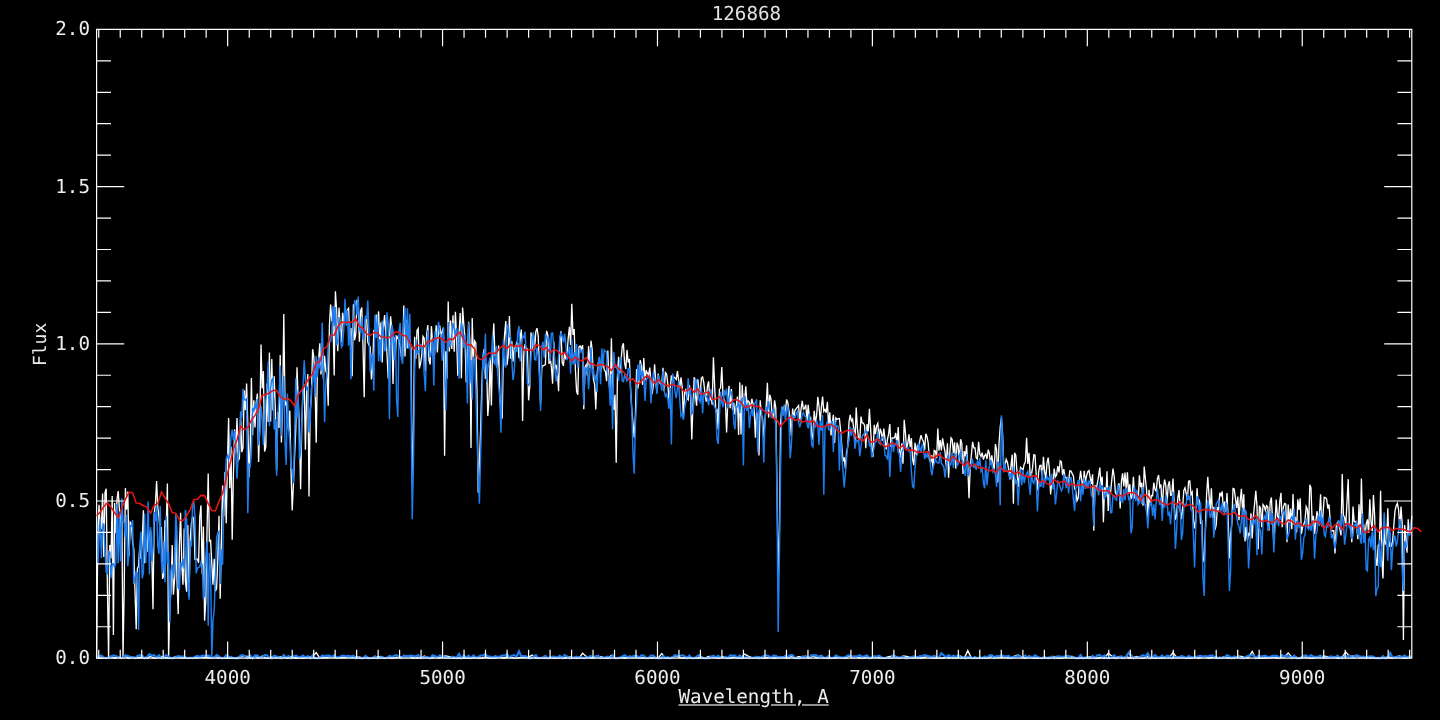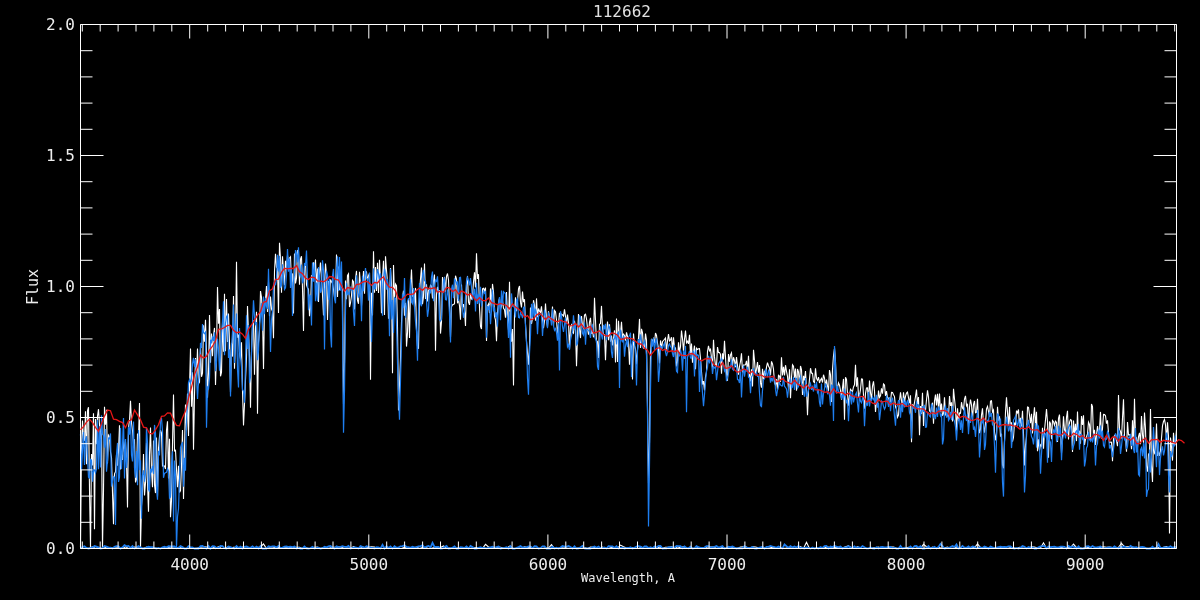--- a/index.html
+++ b/index.html
@@ -2,21 +2,21 @@
 <html><head>
 <meta charset="utf-8">
 <style>
   html,body{margin:0;padding:0;background:#000;}
   .stage{position:relative;width:1200px;height:600px;background:#000;overflow:hidden;
          font-family:"DejaVu Sans Mono","Liberation Mono",monospace;color:#ededed;}
   .stage svg{position:absolute;left:0;top:0;}
   .chart-title{position:absolute;top:2px;left:622px;transform:translateX(-50%);
                font-size:16px;white-space:nowrap;color:#e2e2e2;}
   .x-label{position:absolute;top:571px;left:628px;transform:translateX(-50%);
-           font-size:12px;white-space:nowrap;}
+           font-size:16px;white-space:nowrap;text-decoration:underline;}
   .y-label{position:absolute;top:287px;left:33px;transform:translate(-50%,-50%) rotate(-90deg);
            font-size:15px;white-space:nowrap;}
 </style>
 </head>
 <body>
 
 <div class="stage">
   <svg id="chart-svg" width="1200" height="600" viewBox="0 0 1200 600">
       <path d="M80.5,547.5L81.5,448.0L82.5,420.6L83.5,440.5L84.5,440.3L85.5,411.2L86.5,464.2L87.5,410.6L88.5,407.2L89.5,489.9L90.5,547.5L91.5,454.1L92.5,465.4L93.5,413.3L94.5,529.2L95.5,419.1L96.5,444.3L97.5,416.4L98.5,409.2L99.5,424.6L100.5,439.1L101.5,424.7L102.5,547.5L103.5,491.0L104.5,406.7L105.5,424.8L106.5,409.7L107.5,463.5L108.5,435.2L109.5,436.7L110.5,452.0L111.5,457.6L112.5,492.9L113.5,524.3L114.5,473.8L115.5,471.8L116.5,454.6L117.5,465.7L118.5,451.6L119.5,425.3L120.5,469.4L121.5,454.9L122.5,459.9L123.5,439.3L124.5,452.2L125.5,441.7L126.5,461.7L127.5,507.6L128.5,427.9L129.5,420.3L130.5,400.8L131.5,423.1L132.5,430.7L133.5,443.9L134.5,439.2L135.5,482.4L136.5,479.3L137.5,433.6L138.5,439.3L139.5,403.0L140.5,547.5L141.5,505.6L142.5,492.3L143.5,454.1L144.5,495.5L145.5,482.6L146.5,442.5L147.5,483.1L148.5,511.7L149.5,454.6L150.5,427.4L151.5,470.6L152.5,487.3L153.5,440.4L154.5,484.6L155.5,493.1L156.5,437.5L157.5,496.8L158.5,448.9L159.5,436.3L160.5,430.2L161.5,433.1L162.5,466.1L163.5,465.8L164.5,465.9L165.5,469.0L166.5,430.4L167.5,421.2L168.5,478.4L169.5,438.8L170.5,517.3L171.5,500.5L172.5,443.9L173.5,394.5L174.5,450.9L175.5,450.3L176.5,469.4L177.5,487.3L178.5,465.7L179.5,492.6L180.5,490.5L181.5,466.3L182.5,429.9L183.5,499.0L184.5,448.9L185.5,404.6L186.5,430.3L187.5,393.4L188.5,436.0L189.5,387.0L190.5,348.4L191.5,406.8L192.5,372.2L193.5,449.8L194.5,395.2L195.5,358.0L196.5,377.7L197.5,348.4L198.5,383.8L199.5,382.1L200.5,347.3L201.5,376.8L202.5,373.2L203.5,325.3L204.5,341.8L205.5,319.7L206.5,353.6L207.5,397.8L208.5,372.5L209.5,315.1L210.5,362.7L211.5,333.5L212.5,356.2L213.5,335.5L214.5,327.9L215.5,385.0L216.5,353.8L217.5,287.1L218.5,323.8L219.5,309.1L220.5,376.3L221.5,372.5L222.5,319.5L223.5,351.7L224.5,293.7L225.5,351.3L226.5,299.1L227.5,342.0L228.5,313.5L229.5,342.3L230.5,392.4L231.5,343.3L232.5,356.6L233.5,295.9L234.5,368.8L235.5,338.2L236.5,261.7L237.5,337.7L238.5,334.6L239.5,352.4L240.5,359.1L241.5,342.2L242.5,391.0L243.5,425.4L244.5,403.9L245.5,379.7L246.5,357.4L247.5,306.0L248.5,333.9L249.5,355.9L250.5,407.8L251.5,352.0L252.5,324.6L253.5,320.4L254.5,374.8L255.5,328.5L256.5,311.7L257.5,413.7L258.5,342.3L259.5,330.3L260.5,291.0L261.5,297.3L262.5,316.8L263.5,369.0L264.5,307.9L265.5,299.4L266.5,286.1L267.5,312.1L268.5,282.3L269.5,316.1L270.5,296.5L271.5,309.1L272.5,311.4L273.5,338.2L274.5,271.5L275.5,253.8L276.5,267.3L277.5,268.3L278.5,313.0L279.5,242.8L280.5,258.5L281.5,292.7L282.5,256.2L283.5,272.4L284.5,285.3L285.5,260.7L286.5,270.4L287.5,255.3L288.5,264.9L289.5,258.2L290.5,256.9L291.5,282.5L292.5,273.4L293.5,313.6L294.5,253.6L295.5,283.5L296.5,278.3L297.5,250.5L298.5,251.0L299.5,284.7L300.5,259.0L301.5,256.2L302.5,288.5L303.5,331.1L304.5,266.1L305.5,263.5L306.5,285.0L307.5,287.9L308.5,289.1L309.5,316.2L310.5,308.3L311.5,275.7L312.5,276.4L313.5,262.2L314.5,273.7L315.5,259.5L316.5,286.9L317.5,268.5L318.5,302.0L319.5,273.0L320.5,262.6L321.5,279.4L322.5,294.8L323.5,315.4L324.5,285.6L325.5,263.6L326.5,274.8L327.5,320.0L328.5,281.1L329.5,295.6L330.5,279.6L331.5,281.8L332.5,283.6L333.5,289.4L334.5,297.4L335.5,298.0L336.5,254.5L337.5,297.0L338.5,266.4L339.5,289.5L340.5,288.4L341.5,285.1L342.5,288.6L343.5,404.4L344.5,363.1L345.5,280.6L346.5,299.2L347.5,275.4L348.5,273.8L349.5,307.0L350.5,302.8L351.5,295.8L352.5,280.3L353.5,281.8L354.5,309.4L355.5,279.2L356.5,270.9L357.5,300.3L358.5,303.8L359.5,271.8L360.5,285.4L361.5,305.6L362.5,287.8L363.5,271.0L364.5,293.8L365.5,271.6L366.5,271.7L367.5,280.9L368.5,275.7L369.5,273.1L370.5,379.7L371.5,292.7L372.5,315.4L373.5,251.2L374.5,292.8L375.5,267.1L376.5,290.9L377.5,262.7L378.5,293.1L379.5,259.8L380.5,280.5L381.5,313.2L382.5,278.6L383.5,260.8L384.5,315.1L385.5,256.2L386.5,270.2L387.5,282.0L388.5,318.7L389.5,300.9L390.5,268.1L391.5,284.0L392.5,373.3L393.5,265.1L394.5,298.0L395.5,284.0L396.5,285.7L397.5,327.4L398.5,410.6L399.5,384.6L400.5,358.9L401.5,322.1L402.5,297.7L403.5,290.7L404.5,315.7L405.5,302.9L406.5,346.6L407.5,332.6L408.5,298.2L409.5,338.0L410.5,288.3L411.5,269.5L412.5,296.8L413.5,289.6L414.5,306.8L415.5,287.9L416.5,329.7L417.5,346.4L418.5,348.8L419.5,293.0L420.5,278.7L421.5,267.5L422.5,304.3L423.5,296.7L424.5,263.4L425.5,299.0L426.5,284.2L427.5,301.4L428.5,290.0L429.5,290.5L430.5,285.3L431.5,286.1L432.5,298.5L433.5,280.8L434.5,274.5L435.5,350.8L436.5,294.4L437.5,286.9L438.5,290.6L439.5,290.8L440.5,333.6L441.5,321.7L442.5,277.0L443.5,292.7L444.5,277.4L445.5,291.6L446.5,276.3L447.5,273.5L448.5,280.0L449.5,306.6L450.5,337.2L451.5,306.7L452.5,304.7L453.5,304.5L454.5,303.7L455.5,275.7L456.5,279.1L457.5,303.3L458.5,298.9L459.5,305.9L460.5,319.7L461.5,284.6L462.5,307.3L463.5,304.1L464.5,310.6L465.5,326.0L466.5,284.7L467.5,276.0L468.5,302.1L469.5,304.9L470.5,293.7L471.5,299.5L472.5,296.1L473.5,281.9L474.5,272.3L475.5,287.4L476.5,253.2L477.5,279.0L478.5,274.2L479.5,307.9L480.5,326.3L481.5,329.0L482.5,288.8L483.5,288.3L484.5,291.0L485.5,287.6L486.5,341.0L487.5,306.2L488.5,304.1L489.5,313.1L490.5,288.4L491.5,306.7L492.5,283.9L493.5,291.8L494.5,316.1L495.5,320.1L496.5,341.2L497.5,313.1L498.5,302.5L499.5,298.5L500.5,309.6L501.5,305.9L502.5,300.3L503.5,308.2L504.5,309.6L505.5,317.7L506.5,292.1L507.5,318.1L508.5,330.0L509.5,281.8L510.5,327.2L511.5,341.6L512.5,329.0L513.5,385.6L514.5,314.8L515.5,297.4L516.5,311.2L517.5,301.3L518.5,288.9L519.5,286.0L520.5,302.4L521.5,307.5L522.5,291.6L523.5,302.1L524.5,299.2L525.5,324.1L526.5,341.4L527.5,352.9L528.5,364.8L529.5,345.8L530.5,307.5L531.5,323.9L532.5,318.1L533.5,300.2L534.5,305.2L535.5,320.7L536.5,298.4L537.5,317.3L538.5,308.5L539.5,311.2L540.5,312.4L541.5,306.3L542.5,318.9L543.5,328.3L544.5,320.8L545.5,303.5L546.5,318.9L547.5,327.1L548.5,311.4L549.5,318.3L550.5,320.0L551.5,319.8L552.5,306.5L553.5,326.0L554.5,310.4L555.5,311.7L556.5,320.0L557.5,333.8L558.5,324.3L559.5,312.9L560.5,317.2L561.5,314.1L562.5,314.9L563.5,316.1L564.5,309.3L565.5,316.4L566.5,323.3L567.5,314.5L568.5,322.5L569.5,349.2L570.5,326.7L571.5,324.9L572.5,331.9L573.5,333.1L574.5,320.8L575.5,330.3L576.5,366.3L577.5,336.8L578.5,314.1L579.5,329.2L580.5,338.1L581.5,316.1L582.5,326.0L583.5,328.1L584.5,315.0L585.5,314.2L586.5,318.9L587.5,328.1L588.5,334.7L589.5,322.0L590.5,317.8L591.5,333.8L592.5,330.2L593.5,337.3L594.5,297.8L595.5,320.5L596.5,342.9L597.5,341.7L598.5,357.9L599.5,324.5L600.5,323.4L601.5,305.9L602.5,328.8L603.5,334.2L604.5,334.5L605.5,360.3L606.5,334.1L607.5,321.5L608.5,340.1L609.5,324.2L610.5,341.6L611.5,335.6L612.5,345.5L613.5,338.8L614.5,330.4L615.5,362.5L616.5,318.5L617.5,362.0L618.5,320.7L619.5,339.2L620.5,334.0L621.5,321.9L622.5,337.6L623.5,334.1L624.5,335.4L625.5,340.7L626.5,332.3L627.5,336.3L628.5,341.4L629.5,364.7L630.5,343.5L631.5,346.5L632.5,379.5L633.5,333.6L634.5,346.0L635.5,349.1L636.5,364.5L637.5,349.9L638.5,338.1L639.5,318.9L640.5,348.0L641.5,328.9L642.5,332.6L643.5,348.0L644.5,348.3L645.5,333.6L646.5,340.0L647.5,407.6L648.5,483.2L649.5,443.0L650.5,352.6L651.5,338.9L652.5,341.8L653.5,338.8L654.5,343.2L655.5,333.0L656.5,335.5L657.5,343.1L658.5,348.9L659.5,363.4L660.5,340.4L661.5,348.4L662.5,341.7L663.5,340.5L664.5,339.3L665.5,338.0L666.5,351.2L667.5,341.1L668.5,334.1L669.5,341.0L670.5,340.2L671.5,337.3L672.5,350.5L673.5,337.3L674.5,348.0L675.5,347.8L676.5,366.5L677.5,361.4L678.5,342.3L679.5,351.9L680.5,346.6L681.5,330.6L682.5,338.5L683.5,351.1L684.5,339.3L685.5,330.5L686.5,342.8L687.5,341.2L688.5,343.9L689.5,334.9L690.5,354.7L691.5,343.5L692.5,362.8L693.5,352.5L694.5,345.7L695.5,369.2L696.5,348.3L697.5,349.5L698.5,348.8L699.5,348.7L700.5,358.4L701.5,371.7L702.5,384.5L703.5,381.1L704.5,390.5L705.5,376.9L706.5,371.8L707.5,351.5L708.5,345.8L709.5,350.8L710.5,349.3L711.5,357.5L712.5,367.6L713.5,339.7L714.5,356.9L715.5,365.4L716.5,366.3L717.5,347.1L718.5,352.5L719.5,352.6L720.5,354.5L721.5,373.6L722.5,353.4L723.5,359.5L724.5,340.7L725.5,357.4L726.5,373.6L727.5,380.8L728.5,354.0L729.5,361.8L730.5,354.9L731.5,352.8L732.5,366.0L733.5,357.2L734.5,360.6L735.5,367.2L736.5,357.1L737.5,365.6L738.5,374.6L739.5,366.5L740.5,361.5L741.5,353.4L742.5,372.5L743.5,365.0L744.5,365.0L745.5,364.8L746.5,360.8L747.5,371.7L748.5,355.9L749.5,375.2L750.5,381.4L751.5,369.4L752.5,386.5L753.5,349.8L754.5,360.6L755.5,374.2L756.5,369.4L757.5,362.0L758.5,372.7L759.5,365.1L760.5,382.9L761.5,387.6L762.5,368.9L763.5,379.3L764.5,370.7L765.5,375.6L766.5,367.2L767.5,362.6L768.5,366.0L769.5,367.9L770.5,375.1L771.5,361.4L772.5,363.9L773.5,369.3L774.5,382.9L775.5,385.2L776.5,379.2L777.5,390.4L778.5,375.3L779.5,376.0L780.5,381.8L781.5,357.2L782.5,375.5L783.5,366.8L784.5,375.4L785.5,365.2L786.5,371.3L787.5,376.3L788.5,388.6L789.5,369.3L790.5,398.2L791.5,377.6L792.5,364.8L793.5,366.2L794.5,377.7L795.5,368.5L796.5,390.7L797.5,369.0L798.5,371.8L799.5,384.7L800.5,366.0L801.5,369.7L802.5,395.0L803.5,375.9L804.5,380.4L805.5,371.1L806.5,388.6L807.5,415.2L808.5,390.0L809.5,379.0L810.5,368.2L811.5,373.2L812.5,373.3L813.5,381.7L814.5,382.6L815.5,368.2L816.5,378.4L817.5,380.4L818.5,377.2L819.5,383.0L820.5,379.9L821.5,378.4L822.5,382.5L823.5,374.7L824.5,378.0L825.5,387.1L826.5,379.5L827.5,386.0L828.5,390.9L829.5,370.1L830.5,374.7L831.5,402.0L832.5,369.6L833.5,355.8L834.5,348.0L835.5,361.8L836.5,389.3L837.5,387.8L838.5,382.8L839.5,385.2L840.5,390.5L841.5,399.6L842.5,388.0L843.5,378.9L844.5,419.8L845.5,377.3L846.5,379.4L847.5,393.5L848.5,405.7L849.5,395.7L850.5,389.4L851.5,390.7L852.5,391.5L853.5,386.9L854.5,384.8L855.5,364.9L856.5,386.6L857.5,377.4L858.5,396.3L859.5,395.5L860.5,389.5L861.5,379.0L862.5,379.2L863.5,395.3L864.5,408.8L865.5,393.2L866.5,388.0L867.5,387.8L868.5,400.4L869.5,380.6L870.5,392.8L871.5,399.3L872.5,386.0L873.5,381.4L874.5,391.0L875.5,412.0L876.5,400.9L877.5,404.4L878.5,390.5L879.5,397.4L880.5,395.8L881.5,388.4L882.5,393.6L883.5,384.0L884.5,384.9L885.5,395.9L886.5,391.0L887.5,397.8L888.5,398.0L889.5,401.3L890.5,401.7L891.5,392.3L892.5,392.5L893.5,394.7L894.5,396.6L895.5,407.0L896.5,409.3L897.5,417.3L898.5,415.0L899.5,401.1L900.5,392.3L901.5,400.3L902.5,406.7L903.5,392.4L904.5,402.0L905.5,396.3L906.5,393.1L907.5,392.1L908.5,397.9L909.5,403.2L910.5,395.3L911.5,442.3L912.5,404.3L913.5,407.7L914.5,402.7L915.5,396.5L916.5,389.6L917.5,404.3L918.5,397.1L919.5,435.2L920.5,406.1L921.5,414.0L922.5,392.8L923.5,425.9L924.5,407.6L925.5,410.5L926.5,399.7L927.5,390.4L928.5,397.3L929.5,410.7L930.5,412.1L931.5,407.3L932.5,402.7L933.5,423.7L934.5,401.1L935.5,394.5L936.5,405.4L937.5,393.8L938.5,408.1L939.5,393.5L940.5,411.6L941.5,403.5L942.5,415.8L943.5,413.5L944.5,397.3L945.5,414.9L946.5,415.5L947.5,415.2L948.5,417.4L949.5,396.0L950.5,405.9L951.5,402.3L952.5,421.5L953.5,388.7L954.5,399.0L955.5,408.5L956.5,430.8L957.5,408.2L958.5,420.9L959.5,412.9L960.5,413.2L961.5,402.2L962.5,408.0L963.5,409.4L964.5,399.0L965.5,395.8L966.5,405.8L967.5,403.7L968.5,426.8L969.5,407.2L970.5,399.6L971.5,404.7L972.5,420.3L973.5,404.5L974.5,401.0L975.5,412.8L976.5,412.4L977.5,398.8L978.5,420.7L979.5,433.1L980.5,429.3L981.5,415.1L982.5,408.4L983.5,425.2L984.5,432.7L985.5,423.4L986.5,408.8L987.5,406.4L988.5,411.4L989.5,416.5L990.5,401.1L991.5,400.8L992.5,412.1L993.5,410.1L994.5,431.8L995.5,440.3L996.5,433.7L997.5,406.8L998.5,420.5L999.5,416.3L1000.5,436.6L1001.5,433.7L1002.5,464.8L1003.5,468.3L1004.5,440.8L1005.5,412.1L1006.5,397.3L1007.5,412.6L1008.5,425.6L1009.5,406.9L1010.5,431.6L1011.5,422.3L1012.5,441.7L1013.5,437.5L1014.5,422.6L1015.5,425.4L1016.5,410.6L1017.5,412.9L1018.5,409.5L1019.5,426.5L1020.5,417.9L1021.5,426.4L1022.5,410.8L1023.5,433.8L1024.5,465.4L1025.5,445.3L1026.5,436.8L1027.5,407.1L1028.5,407.5L1029.5,415.0L1030.5,423.3L1031.5,413.8L1032.5,433.5L1033.5,417.3L1034.5,407.4L1035.5,426.4L1036.5,411.8L1037.5,451.3L1038.5,439.2L1039.5,450.3L1040.5,444.8L1041.5,446.2L1042.5,427.7L1043.5,448.7L1044.5,430.2L1045.5,419.9L1046.5,409.0L1047.5,422.0L1048.5,457.7L1049.5,421.4L1050.5,423.7L1051.5,439.3L1052.5,420.4L1053.5,421.7L1054.5,425.3L1055.5,421.3L1056.5,422.5L1057.5,442.0L1058.5,418.4L1059.5,414.6L1060.5,434.8L1061.5,452.9L1062.5,436.7L1063.5,416.2L1064.5,430.2L1065.5,433.1L1066.5,417.6L1067.5,410.8L1068.5,439.4L1069.5,422.4L1070.5,419.6L1071.5,420.2L1072.5,451.9L1073.5,420.5L1074.5,435.6L1075.5,423.9L1076.5,441.1L1077.5,411.6L1078.5,437.5L1079.5,430.7L1080.5,443.7L1081.5,416.0L1082.5,425.0L1083.5,415.2L1084.5,444.9L1085.5,439.2L1086.5,436.8L1087.5,433.9L1088.5,422.2L1089.5,424.4L1090.5,439.9L1091.5,404.0L1092.5,406.6L1093.5,437.3L1094.5,429.9L1095.5,444.9L1096.5,435.1L1097.5,426.0L1098.5,432.6L1099.5,429.5L1100.5,411.9L1101.5,438.7L1102.5,428.4L1103.5,414.4L1104.5,414.6L1105.5,415.8L1106.5,423.7L1107.5,420.4L1108.5,433.5L1109.5,442.7L1110.5,442.1L1111.5,442.3L1112.5,461.3L1113.5,439.0L1114.5,435.6L1115.5,434.7L1116.5,440.5L1117.5,446.2L1118.5,395.0L1119.5,429.3L1120.5,431.3L1121.5,438.4L1122.5,417.9L1123.5,399.3L1124.5,436.7L1125.5,438.5L1126.5,451.8L1127.5,422.1L1128.5,434.8L1129.5,434.6L1130.5,436.4L1131.5,449.3L1132.5,420.2L1133.5,445.8L1134.5,398.7L1135.5,438.8L1136.5,437.8L1137.5,447.8L1138.5,436.7L1139.5,432.8L1140.5,444.2L1141.5,416.1L1142.5,434.8L1143.5,442.7L1144.5,412.5L1145.5,429.3L1146.5,466.0L1147.5,471.6L1148.5,454.3L1149.5,453.2L1150.5,409.0L1151.5,466.0L1152.5,482.0L1153.5,438.7L1154.5,453.0L1155.5,451.2L1156.5,423.5L1157.5,455.9L1158.5,451.5L1159.5,455.8L1160.5,450.9L1161.5,438.2L1162.5,425.7L1163.5,421.5L1164.5,419.5L1165.5,424.8L1166.5,440.3L1167.5,422.2L1168.5,436.2L1169.5,533.4L1170.5,437.6L1171.5,446.8L1172.5,460.6L1173.5,432.7L1174.5,445.7L1175.5,442.1L1176.5,429.9" fill="none" stroke="#ffffff" stroke-width="1.1"></path>
       <path d="M80.5,434.1L81.5,469.7L82.5,450.4L83.5,431.9L84.5,465.1L85.5,439.5L86.5,436.2L87.5,457.5L88.5,477.1L89.5,478.0L90.5,459.4L91.5,460.1L92.5,481.8L93.5,469.8L94.5,470.1L95.5,472.8L96.5,469.1L97.5,420.0L98.5,469.3L99.5,426.2L100.5,467.6L101.5,415.3L102.5,434.3L103.5,435.4L104.5,447.6L105.5,429.0L106.5,471.8L107.5,460.6L108.5,438.1L109.5,438.7L110.5,433.4L111.5,486.6L112.5,481.6L113.5,476.5L114.5,477.3L115.5,525.0L116.5,454.5L117.5,442.9L118.5,481.9L119.5,477.2L120.5,427.9L121.5,469.1L122.5,445.3L123.5,418.0L124.5,478.5L125.5,439.1L126.5,468.0L127.5,456.6L128.5,426.8L129.5,434.6L130.5,421.0L131.5,455.0L132.5,461.5L133.5,421.6L134.5,467.8L135.5,477.8L136.5,450.9L137.5,485.2L138.5,430.0L139.5,470.1L140.5,460.2L141.5,518.7L142.5,475.3L143.5,470.3L144.5,481.8L145.5,473.8L146.5,427.6L147.5,443.4L148.5,489.2L149.5,491.7L150.5,468.7L151.5,471.4L152.5,465.8L153.5,474.0L154.5,424.9L155.5,433.0L156.5,486.9L157.5,499.7L158.5,450.7L159.5,455.5L160.5,419.3L161.5,418.5L162.5,430.8L163.5,477.8L164.5,473.4L165.5,472.8L166.5,472.3L167.5,468.5L168.5,470.9L169.5,498.0L170.5,496.9L171.5,463.8L172.5,451.3L173.5,521.5L174.5,460.6L175.5,476.1L176.5,547.4L177.5,517.0L178.5,508.8L179.5,480.2L180.5,447.7L181.5,444.2L182.5,442.8L183.5,486.7L184.5,457.7L185.5,470.7L186.5,420.1L187.5,404.4L188.5,382.5L189.5,379.5L190.5,383.0L191.5,379.6L192.5,363.8L193.5,357.9L194.5,366.8L195.5,359.2L196.5,377.1L197.5,399.0L198.5,380.9L199.5,372.8L200.5,342.8L201.5,348.1L202.5,324.0L203.5,332.7L204.5,333.6L205.5,332.2L206.5,427.7L207.5,387.2L208.5,388.7L209.5,378.0L210.5,339.8L211.5,342.3L212.5,336.3L213.5,340.9L214.5,332.2L215.5,371.2L216.5,361.3L217.5,338.9L218.5,349.1L219.5,370.8L220.5,353.5L221.5,333.7L222.5,322.9L223.5,301.2L224.5,355.2L225.5,323.4L226.5,316.7L227.5,315.2L228.5,358.0L229.5,349.4L230.5,396.5L231.5,345.9L232.5,332.4L233.5,304.4L234.5,363.1L235.5,329.9L236.5,313.6L237.5,369.5L238.5,387.5L239.5,328.0L240.5,357.1L241.5,367.2L242.5,389.5L243.5,391.1L244.5,402.7L245.5,363.8L246.5,315.2L247.5,348.9L248.5,325.0L249.5,383.0L250.5,376.6L251.5,353.8L252.5,323.1L253.5,300.2L254.5,316.1L255.5,325.1L256.5,322.1L257.5,360.3L258.5,350.9L259.5,323.9L260.5,318.0L261.5,303.2L262.5,330.8L263.5,296.6L264.5,314.3L265.5,297.8L266.5,306.2L267.5,309.0L268.5,268.7L269.5,304.7L270.5,351.9L271.5,320.5L272.5,311.0L273.5,286.6L274.5,282.0L275.5,285.2L276.5,278.2L277.5,254.8L278.5,271.4L279.5,255.8L280.5,287.8L281.5,285.2L282.5,264.2L283.5,278.3L284.5,289.3L285.5,287.7L286.5,274.6L287.5,249.0L288.5,271.6L289.5,258.3L290.5,288.0L291.5,268.0L292.5,316.0L293.5,281.3L294.5,274.8L295.5,250.1L296.5,253.2L297.5,262.5L298.5,247.2L299.5,273.9L300.5,277.4L301.5,264.5L302.5,283.2L303.5,280.5L304.5,263.0L305.5,265.9L306.5,250.5L307.5,277.9L308.5,310.2L309.5,295.0L310.5,295.7L311.5,325.6L312.5,262.6L313.5,281.6L314.5,262.7L315.5,301.3L316.5,282.6L317.5,301.3L318.5,267.1L319.5,276.8L320.5,292.7L321.5,290.3L322.5,260.2L323.5,270.5L324.5,349.4L325.5,288.7L326.5,270.6L327.5,275.4L328.5,299.7L329.5,278.8L330.5,333.2L331.5,347.4L332.5,276.1L333.5,268.9L334.5,298.9L335.5,303.3L336.5,269.2L337.5,256.3L338.5,290.9L339.5,256.9L340.5,290.7L341.5,261.5L342.5,317.9L343.5,432.7L344.5,390.5L345.5,310.3L346.5,282.7L347.5,295.1L348.5,292.5L349.5,294.0L350.5,286.7L351.5,290.0L352.5,290.1L353.5,312.1L354.5,325.9L355.5,290.2L356.5,275.2L357.5,290.9L358.5,297.6L359.5,293.1L360.5,281.4L361.5,321.2L362.5,275.8L363.5,291.3L364.5,276.7L365.5,268.1L366.5,278.6L367.5,278.8L368.5,300.6L369.5,272.6L370.5,304.1L371.5,342.1L372.5,305.9L373.5,268.4L374.5,288.9L375.5,288.1L376.5,279.6L377.5,269.1L378.5,273.3L379.5,281.4L380.5,273.3L381.5,281.4L382.5,315.7L383.5,278.9L384.5,268.6L385.5,274.2L386.5,289.8L387.5,278.8L388.5,292.9L389.5,336.2L390.5,268.7L391.5,319.5L392.5,299.9L393.5,332.9L394.5,297.8L395.5,298.6L396.5,323.6L397.5,362.4L398.5,395.0L399.5,419.7L400.5,380.6L401.5,342.2L402.5,293.8L403.5,307.7L404.5,277.9L405.5,317.8L406.5,307.5L407.5,301.4L408.5,298.6L409.5,298.7L410.5,279.0L411.5,302.0L412.5,303.6L413.5,288.1L414.5,306.9L415.5,321.5L416.5,331.3L417.5,360.7L418.5,310.1L419.5,283.1L420.5,303.6L421.5,306.3L422.5,274.5L423.5,269.9L424.5,280.6L425.5,281.2L426.5,300.1L427.5,316.8L428.5,309.8L429.5,289.7L430.5,293.4L431.5,277.0L432.5,271.6L433.5,301.3L434.5,286.3L435.5,280.1L436.5,281.3L437.5,276.3L438.5,293.9L439.5,319.8L440.5,321.0L441.5,319.2L442.5,297.7L443.5,280.4L444.5,278.4L445.5,299.6L446.5,300.0L447.5,289.5L448.5,296.4L449.5,314.5L450.5,342.4L451.5,289.5L452.5,284.7L453.5,298.1L454.5,278.4L455.5,280.6L456.5,284.0L457.5,281.4L458.5,301.1L459.5,277.7L460.5,277.4L461.5,289.0L462.5,308.6L463.5,317.8L464.5,312.0L465.5,296.9L466.5,281.3L467.5,277.4L468.5,280.6L469.5,285.3L470.5,278.1L471.5,287.2L472.5,300.1L473.5,293.6L474.5,288.8L475.5,311.5L476.5,282.7L477.5,303.9L478.5,293.8L479.5,303.5L480.5,286.7L481.5,306.4L482.5,296.9L483.5,290.5L484.5,293.3L485.5,291.9L486.5,337.7L487.5,306.0L488.5,309.9L489.5,305.2L490.5,324.3L491.5,310.0L492.5,289.5L493.5,311.4L494.5,307.4L495.5,317.2L496.5,312.4L497.5,326.6L498.5,303.9L499.5,297.1L500.5,320.2L501.5,290.5L502.5,304.5L503.5,291.7L504.5,292.8L505.5,293.5L506.5,312.9L507.5,317.6L508.5,338.0L509.5,311.4L510.5,357.8L511.5,293.4L512.5,306.1L513.5,305.7L514.5,308.0L515.5,317.4L516.5,300.3L517.5,298.7L518.5,317.3L519.5,317.9L520.5,312.7L521.5,314.6L522.5,318.1L523.5,307.2L524.5,307.1L525.5,326.1L526.5,342.1L527.5,378.1L528.5,394.7L529.5,353.3L530.5,335.1L531.5,303.7L532.5,317.6L533.5,302.9L534.5,317.5L535.5,308.6L536.5,314.3L537.5,334.1L538.5,316.5L539.5,315.1L540.5,314.5L541.5,314.1L542.5,336.0L543.5,321.2L544.5,309.9L545.5,315.2L546.5,319.3L547.5,328.2L548.5,312.4L549.5,318.0L550.5,317.4L551.5,325.5L552.5,308.9L553.5,325.6L554.5,330.3L555.5,328.5L556.5,332.4L557.5,340.7L558.5,323.1L559.5,370.4L560.5,311.2L561.5,316.3L562.5,326.3L563.5,331.8L564.5,324.4L565.5,317.7L566.5,333.7L567.5,346.7L568.5,344.7L569.5,349.8L570.5,340.1L571.5,335.4L572.5,331.0L573.5,315.2L574.5,329.0L575.5,324.6L576.5,344.8L577.5,343.7L578.5,332.7L579.5,315.3L580.5,318.0L581.5,324.9L582.5,333.2L583.5,335.0L584.5,322.5L585.5,344.6L586.5,326.9L587.5,329.8L588.5,330.1L589.5,332.3L590.5,337.9L591.5,326.8L592.5,325.0L593.5,332.4L594.5,336.2L595.5,339.0L596.5,341.2L597.5,366.3L598.5,369.9L599.5,346.7L600.5,326.4L601.5,335.1L602.5,339.5L603.5,324.9L604.5,329.4L605.5,323.8L606.5,340.3L607.5,332.0L608.5,325.4L609.5,327.2L610.5,333.3L611.5,352.2L612.5,357.9L613.5,339.2L614.5,338.9L615.5,333.1L616.5,344.4L617.5,333.6L618.5,332.3L619.5,387.9L620.5,329.6L621.5,339.5L622.5,342.3L623.5,335.6L624.5,356.8L625.5,346.0L626.5,339.8L627.5,347.1L628.5,337.1L629.5,335.6L630.5,332.8L631.5,377.0L632.5,341.8L633.5,341.0L634.5,340.8L635.5,356.3L636.5,385.5L637.5,350.8L638.5,339.1L639.5,342.6L640.5,334.3L641.5,342.7L642.5,346.5L643.5,343.3L644.5,340.9L645.5,345.6L646.5,355.4L647.5,413.0L648.5,526.6L649.5,463.9L650.5,389.6L651.5,339.2L652.5,346.7L653.5,337.7L654.5,349.9L655.5,342.2L656.5,338.4L657.5,351.0L658.5,381.9L659.5,370.6L660.5,346.1L661.5,347.0L662.5,348.1L663.5,345.1L664.5,342.9L665.5,352.2L666.5,356.2L667.5,351.9L668.5,345.4L669.5,343.9L670.5,346.7L671.5,347.1L672.5,353.5L673.5,357.0L674.5,344.8L675.5,359.1L676.5,371.3L677.5,372.5L678.5,351.9L679.5,356.3L680.5,349.8L681.5,354.3L682.5,370.7L683.5,350.6L684.5,358.9L685.5,345.9L686.5,412.2L687.5,357.3L688.5,354.5L689.5,350.9L690.5,357.9L691.5,358.0L692.5,353.6L693.5,350.7L694.5,376.6L695.5,349.7L696.5,356.8L697.5,354.8L698.5,355.3L699.5,392.1L700.5,360.2L701.5,380.2L702.5,392.9L703.5,406.2L704.5,394.8L705.5,382.2L706.5,370.9L707.5,367.4L708.5,355.8L709.5,363.3L710.5,356.5L711.5,361.0L712.5,374.0L713.5,366.7L714.5,367.9L715.5,366.5L716.5,380.2L717.5,372.0L718.5,363.7L719.5,362.1L720.5,360.7L721.5,358.5L722.5,361.5L723.5,364.3L724.5,371.0L725.5,368.8L726.5,381.1L727.5,377.4L728.5,372.8L729.5,366.6L730.5,367.7L731.5,359.4L732.5,369.0L733.5,370.1L734.5,364.9L735.5,364.4L736.5,366.5L737.5,379.6L738.5,379.8L739.5,383.0L740.5,369.4L741.5,397.4L742.5,376.2L743.5,365.6L744.5,376.7L745.5,369.9L746.5,370.9L747.5,366.7L748.5,377.2L749.5,377.9L750.5,393.2L751.5,376.9L752.5,375.2L753.5,368.1L754.5,373.9L755.5,374.0L756.5,372.6L757.5,376.4L758.5,376.5L759.5,393.1L760.5,405.6L761.5,406.5L762.5,390.4L763.5,379.6L764.5,379.0L765.5,368.8L766.5,372.6L767.5,377.1L768.5,370.6L769.5,372.6L770.5,382.6L771.5,377.9L772.5,381.4L773.5,376.3L774.5,376.7L775.5,389.4L776.5,396.2L777.5,389.9L778.5,386.5L779.5,382.5L780.5,385.0L781.5,385.8L782.5,385.8L783.5,376.8L784.5,386.2L785.5,387.5L786.5,389.0L787.5,397.8L788.5,388.8L789.5,381.4L790.5,378.5L791.5,388.1L792.5,386.9L793.5,376.7L794.5,389.9L795.5,378.9L796.5,378.4L797.5,388.1L798.5,386.6L799.5,379.4L800.5,376.7L801.5,382.9L802.5,385.2L803.5,391.8L804.5,396.6L805.5,378.1L806.5,396.8L807.5,394.4L808.5,390.2L809.5,385.9L810.5,383.5L811.5,389.9L812.5,387.0L813.5,391.5L814.5,383.8L815.5,388.5L816.5,381.8L817.5,392.7L818.5,390.7L819.5,402.5L820.5,406.9L821.5,383.5L822.5,404.4L823.5,393.6L824.5,388.7L825.5,383.3L826.5,387.1L827.5,393.3L828.5,391.7L829.5,395.4L830.5,405.7L831.5,385.1L832.5,385.9L833.5,421.1L834.5,346.0L835.5,365.2L836.5,393.6L837.5,386.2L838.5,391.7L839.5,392.3L840.5,394.0L841.5,397.8L842.5,394.1L843.5,400.1L844.5,388.6L845.5,397.5L846.5,402.3L847.5,400.1L848.5,421.2L849.5,403.1L850.5,390.7L851.5,404.4L852.5,391.9L853.5,402.5L854.5,397.4L855.5,394.4L856.5,392.7L857.5,403.5L858.5,412.5L859.5,394.4L860.5,401.3L861.5,402.8L862.5,397.9L863.5,400.7L864.5,426.2L865.5,407.0L866.5,403.2L867.5,405.7L868.5,391.7L869.5,406.4L870.5,398.8L871.5,400.5L872.5,396.9L873.5,399.6L874.5,397.9L875.5,404.8L876.5,394.9L877.5,407.7L878.5,402.9L879.5,420.3L880.5,411.7L881.5,401.0L882.5,402.0L883.5,406.3L884.5,409.1L885.5,407.0L886.5,395.3L887.5,400.4L888.5,406.9L889.5,397.0L890.5,411.2L891.5,400.1L892.5,397.6L893.5,405.6L894.5,416.3L895.5,425.8L896.5,407.1L897.5,405.6L898.5,400.6L899.5,400.4L900.5,417.8L901.5,403.9L902.5,412.3L903.5,397.8L904.5,407.5L905.5,400.5L906.5,406.9L907.5,400.9L908.5,402.3L909.5,412.8L910.5,415.0L911.5,438.5L912.5,406.0L913.5,408.1L914.5,406.6L915.5,412.8L916.5,401.3L917.5,407.8L918.5,405.2L919.5,407.3L920.5,416.1L921.5,411.0L922.5,406.2L923.5,411.9L924.5,404.9L925.5,427.3L926.5,427.0L927.5,412.4L928.5,413.2L929.5,416.0L930.5,416.9L931.5,403.8L932.5,406.3L933.5,417.0L934.5,414.9L935.5,419.1L936.5,407.5L937.5,417.0L938.5,406.5L939.5,409.5L940.5,415.9L941.5,413.9L942.5,444.5L943.5,439.3L944.5,409.6L945.5,405.3L946.5,417.6L947.5,408.1L948.5,420.4L949.5,418.9L950.5,411.8L951.5,419.9L952.5,405.7L953.5,419.3L954.5,421.3L955.5,427.0L956.5,440.4L957.5,424.4L958.5,419.7L959.5,417.8L960.5,429.9L961.5,420.2L962.5,432.9L963.5,418.3L964.5,407.4L965.5,416.6L966.5,421.0L967.5,414.2L968.5,434.1L969.5,419.5L970.5,422.9L971.5,412.5L972.5,417.3L973.5,429.8L974.5,427.5L975.5,437.0L976.5,423.3L977.5,410.1L978.5,426.5L979.5,457.4L980.5,442.0L981.5,421.8L982.5,422.6L983.5,418.9L984.5,449.9L985.5,444.6L986.5,422.8L987.5,420.3L988.5,420.8L989.5,411.6L990.5,416.6L991.5,413.0L992.5,424.8L993.5,425.4L994.5,445.7L995.5,472.8L996.5,438.9L997.5,414.1L998.5,414.8L999.5,428.9L1000.5,418.5L1001.5,442.9L1002.5,482.2L1003.5,496.6L1004.5,442.1L1005.5,430.2L1006.5,416.7L1007.5,422.0L1008.5,431.4L1009.5,428.4L1010.5,423.5L1011.5,448.1L1012.5,436.5L1013.5,419.9L1014.5,418.5L1015.5,416.3L1016.5,422.8L1017.5,426.1L1018.5,419.1L1019.5,424.0L1020.5,429.4L1021.5,418.3L1022.5,420.7L1023.5,453.5L1024.5,492.5L1025.5,475.6L1026.5,425.6L1027.5,425.8L1028.5,419.9L1029.5,427.1L1030.5,429.8L1031.5,436.6L1032.5,438.7L1033.5,444.4L1034.5,433.0L1035.5,423.0L1036.5,447.6L1037.5,424.9L1038.5,426.4L1039.5,443.8L1040.5,473.8L1041.5,454.3L1042.5,436.1L1043.5,430.6L1044.5,438.3L1045.5,434.0L1046.5,432.7L1047.5,462.7L1048.5,430.0L1049.5,440.2L1050.5,442.3L1051.5,462.0L1052.5,435.2L1053.5,430.2L1054.5,432.6L1055.5,425.7L1056.5,441.3L1057.5,440.1L1058.5,425.8L1059.5,437.3L1060.5,427.6L1061.5,460.3L1062.5,440.3L1063.5,434.7L1064.5,432.3L1065.5,438.5L1066.5,430.5L1067.5,432.6L1068.5,427.2L1069.5,425.0L1070.5,426.8L1071.5,435.4L1072.5,449.9L1073.5,446.0L1074.5,442.6L1075.5,432.4L1076.5,430.8L1077.5,433.6L1078.5,424.1L1079.5,449.7L1080.5,434.5L1081.5,434.1L1082.5,439.1L1083.5,437.5L1084.5,466.5L1085.5,460.7L1086.5,448.0L1087.5,445.9L1088.5,431.8L1089.5,439.6L1090.5,441.1L1091.5,437.7L1092.5,442.4L1093.5,433.6L1094.5,440.6L1095.5,465.5L1096.5,446.1L1097.5,443.5L1098.5,429.3L1099.5,438.5L1100.5,425.5L1101.5,438.5L1102.5,430.7L1103.5,445.5L1104.5,447.1L1105.5,438.6L1106.5,439.1L1107.5,431.6L1108.5,433.0L1109.5,448.5L1110.5,445.2L1111.5,450.4L1112.5,457.2L1113.5,449.5L1114.5,441.5L1115.5,433.4L1116.5,436.3L1117.5,441.9L1118.5,428.0L1119.5,435.6L1120.5,453.9L1121.5,446.1L1122.5,436.3L1123.5,435.3L1124.5,439.5L1125.5,437.0L1126.5,449.1L1127.5,446.6L1128.5,437.3L1129.5,437.8L1130.5,433.9L1131.5,445.9L1132.5,437.9L1133.5,449.2L1134.5,453.1L1135.5,428.1L1136.5,452.4L1137.5,441.2L1138.5,474.6L1139.5,475.8L1140.5,449.7L1141.5,447.8L1142.5,456.3L1143.5,443.1L1144.5,458.4L1145.5,437.9L1146.5,496.8L1147.5,490.6L1148.5,489.1L1149.5,449.6L1150.5,472.5L1151.5,455.7L1152.5,448.6L1153.5,427.1L1154.5,444.7L1155.5,452.1L1156.5,467.2L1157.5,439.2L1158.5,444.4L1159.5,475.1L1160.5,457.8L1161.5,450.0L1162.5,446.4L1163.5,455.4L1164.5,451.0L1165.5,441.6L1166.5,432.6L1167.5,438.9L1168.5,474.6L1169.5,492.4L1170.5,451.1L1171.5,456.9L1172.5,453.6L1173.5,442.5L1174.5,446.4L1175.5,436.3L1176.5,436.8" fill="none" stroke="#1e7ef0" stroke-width="1.2"></path>
@@ -29,16 +29,16 @@
       <text x="726.9967320261438" y="570" fill="#ededed" font-size="16" font-family="&quot;DejaVu Sans Mono&quot;,&quot;Liberation Mono&quot;,monospace" text-anchor="middle">7000</text>
       <text x="906.0816993464052" y="570" fill="#ededed" font-size="16" font-family="&quot;DejaVu Sans Mono&quot;,&quot;Liberation Mono&quot;,monospace" text-anchor="middle">8000</text>
       <text x="1085.1666666666665" y="570" fill="#ededed" font-size="16" font-family="&quot;DejaVu Sans Mono&quot;,&quot;Liberation Mono&quot;,monospace" text-anchor="middle">9000</text>
       <text x="75" y="553.5" fill="#ededed" font-size="16" font-family="&quot;DejaVu Sans Mono&quot;,&quot;Liberation Mono&quot;,monospace" text-anchor="end">0.0</text>
       <text x="75" y="422.5" fill="#ededed" font-size="16" font-family="&quot;DejaVu Sans Mono&quot;,&quot;Liberation Mono&quot;,monospace" text-anchor="end">0.5</text>
       <text x="75" y="291.5" fill="#ededed" font-size="16" font-family="&quot;DejaVu Sans Mono&quot;,&quot;Liberation Mono&quot;,monospace" text-anchor="end">1.0</text>
       <text x="75" y="160.5" fill="#ededed" font-size="16" font-family="&quot;DejaVu Sans Mono&quot;,&quot;Liberation Mono&quot;,monospace" text-anchor="end">1.5</text>
       <text x="75" y="29.5" fill="#ededed" font-size="16" font-family="&quot;DejaVu Sans Mono&quot;,&quot;Liberation Mono&quot;,monospace" text-anchor="end">2.0</text>
       <path d="M80.5,429.8L83.5,426.7L86.5,422.1L89.5,419.1L92.5,422.7L95.5,427.3L98.5,431.3L101.5,423.6L104.5,416.1L107.5,410.1L110.5,410.7L113.5,419.1L116.5,419.6L119.5,421.4L122.5,422.6L125.5,427.7L128.5,421.1L131.5,419.8L134.5,410.0L137.5,414.9L140.5,419.8L143.5,427.1L146.5,427.8L149.5,433.4L152.5,433.9L155.5,429.9L158.5,424.7L161.5,416.4L164.5,416.0L167.5,412.8L170.5,413.0L173.5,419.7L176.5,425.4L179.5,425.8L182.5,417.8L185.5,411.0L188.5,398.6L191.5,387.3L194.5,374.4L197.5,366.7L200.5,355.2L203.5,358.1L206.5,356.3L209.5,350.1L212.5,346.2L215.5,340.7L218.5,329.4L221.5,328.8L224.5,327.5L227.5,325.4L230.5,325.3L233.5,330.3L236.5,332.7L239.5,332.0L242.5,334.1L245.5,338.3L248.5,329.1L251.5,325.0L254.5,320.2L257.5,315.2L260.5,311.7L263.5,302.3L266.5,301.5L269.5,290.8L272.5,288.8L275.5,279.3L278.5,279.2L281.5,272.4L284.5,268.3L287.5,268.9L290.5,268.4L293.5,268.5L296.5,265.7L299.5,271.9L302.5,273.7L305.5,278.2L308.5,279.6L311.5,277.1L314.5,277.5L317.5,280.9L320.5,281.1L323.5,281.7L326.5,280.0L329.5,276.5L332.5,276.9L335.5,279.3L338.5,280.0L341.5,285.6L344.5,291.4L347.5,287.5L350.5,288.1L353.5,289.1L356.5,284.3L359.5,284.1L362.5,282.2L365.5,281.3L368.5,282.2L371.5,285.4L374.5,282.4L377.5,283.0L380.5,279.1L383.5,276.7L386.5,283.5L389.5,287.2L392.5,287.4L395.5,290.9L398.5,298.7L401.5,299.7L404.5,297.1L407.5,294.1L410.5,294.5L413.5,294.0L416.5,290.3L419.5,288.0L422.5,290.3L425.5,287.3L428.5,288.5L431.5,288.5L434.5,287.6L437.5,292.3L440.5,291.3L443.5,292.3L446.5,287.4L449.5,287.9L452.5,291.7L455.5,289.7L458.5,294.0L461.5,291.1L464.5,292.4L467.5,295.2L470.5,293.7L473.5,297.5L476.5,300.8L479.5,297.6L482.5,300.3L485.5,300.7L488.5,297.9L491.5,302.6L494.5,303.6L497.5,304.9L500.5,303.5L503.5,304.5L506.5,305.5L509.5,308.8L512.5,303.8L515.5,307.1L518.5,309.0L521.5,311.9L524.5,317.1L527.5,315.6L530.5,319.8L533.5,319.0L536.5,315.1L539.5,313.0L542.5,316.1L545.5,319.7L548.5,316.4L551.5,318.9L554.5,320.9L557.5,321.7L560.5,320.1L563.5,321.7L566.5,322.1L569.5,325.8L572.5,325.6L575.5,323.3L578.5,327.0L581.5,324.1L584.5,328.6L587.5,327.6L590.5,326.4L593.5,332.9L596.5,332.3L599.5,330.7L602.5,333.8L605.5,335.8L608.5,336.0L611.5,332.9L614.5,333.4L617.5,335.3L620.5,339.4L623.5,339.0L626.5,337.4L629.5,338.7L632.5,338.7L635.5,341.3L638.5,344.0L641.5,343.8L644.5,348.2L647.5,350.1L650.5,355.4L653.5,351.6L656.5,348.6L659.5,347.7L662.5,350.4L665.5,349.2L668.5,351.8L671.5,350.8L674.5,351.7L677.5,350.4L680.5,354.8L683.5,355.5L686.5,355.7L689.5,353.9L692.5,353.5L695.5,355.9L698.5,359.3L701.5,361.1L704.5,359.2L707.5,358.5L710.5,358.8L713.5,364.3L716.5,366.2L719.5,367.3L722.5,362.6L725.5,368.4L728.5,367.9L731.5,365.7L734.5,369.9L737.5,372.3L740.5,371.2L743.5,369.0L746.5,370.1L749.5,373.4L752.5,371.2L755.5,375.2L758.5,375.1L761.5,375.2L764.5,377.1L767.5,376.8L770.5,376.9L773.5,376.3L776.5,381.7L779.5,380.8L782.5,378.3L785.5,381.5L788.5,382.6L791.5,384.0L794.5,380.0L797.5,383.9L800.5,385.6L803.5,388.1L806.5,384.7L809.5,388.6L812.5,387.0L815.5,389.9L818.5,389.7L821.5,390.8L824.5,392.4L827.5,391.8L830.5,393.9L833.5,388.6L836.5,392.6L839.5,392.6L842.5,392.4L845.5,395.1L848.5,393.0L851.5,395.7L854.5,396.7L857.5,397.6L860.5,396.6L863.5,396.4L866.5,401.9L869.5,400.6L872.5,403.2L875.5,403.9L878.5,399.6L881.5,402.3L884.5,401.4L887.5,401.1L890.5,404.9L893.5,403.0L896.5,404.5L899.5,404.4L902.5,403.4L905.5,406.3L908.5,406.2L911.5,404.7L914.5,407.5L917.5,408.9L920.5,408.9L923.5,408.9L926.5,411.9L929.5,414.0L932.5,412.6L935.5,413.6L938.5,411.4L941.5,410.7L944.5,410.4L947.5,412.1L950.5,417.0L953.5,412.1L956.5,413.3L959.5,417.6L962.5,416.5L965.5,416.9L968.5,419.1L971.5,420.6L974.5,420.0L977.5,418.2L980.5,420.7L983.5,417.9L986.5,422.3L989.5,421.1L992.5,420.4L995.5,422.7L998.5,426.8L1001.5,425.0L1004.5,424.5L1007.5,425.2L1010.5,425.0L1013.5,425.8L1016.5,426.2L1019.5,428.9L1022.5,428.0L1025.5,428.8L1028.5,426.8L1031.5,429.7L1034.5,430.2L1037.5,429.7L1040.5,432.9L1043.5,432.8L1046.5,429.4L1049.5,434.0L1052.5,434.6L1055.5,433.7L1058.5,435.3L1061.5,435.0L1064.5,431.9L1067.5,435.8L1070.5,436.6L1073.5,433.3L1076.5,434.3L1079.5,437.0L1082.5,435.6L1085.5,438.4L1088.5,437.9L1091.5,437.9L1094.5,434.5L1097.5,434.7L1100.5,436.4L1103.5,440.3L1106.5,435.4L1109.5,440.9L1112.5,437.2L1115.5,436.9L1118.5,441.3L1121.5,436.5L1124.5,436.7L1127.5,438.7L1130.5,440.3L1133.5,437.4L1136.5,443.6L1139.5,443.7L1142.5,440.3L1145.5,438.1L1148.5,443.2L1151.5,439.9L1154.5,439.6L1157.5,439.5L1160.5,442.3L1163.5,440.3L1166.5,441.0L1169.5,441.0L1172.5,442.3L1175.5,443.3L1178.5,439.7L1181.5,440.5L1184.5,443.2" fill="none" stroke="#e61616" stroke-width="1.3"></path>
     </svg>
-  <div class="chart-title">112662</div>
+  <div class="chart-title">126868</div>
   <div class="x-label">Wavelength, A</div>
   <div class="y-label">Flux</div>
 </div>
 
 </body></html>

